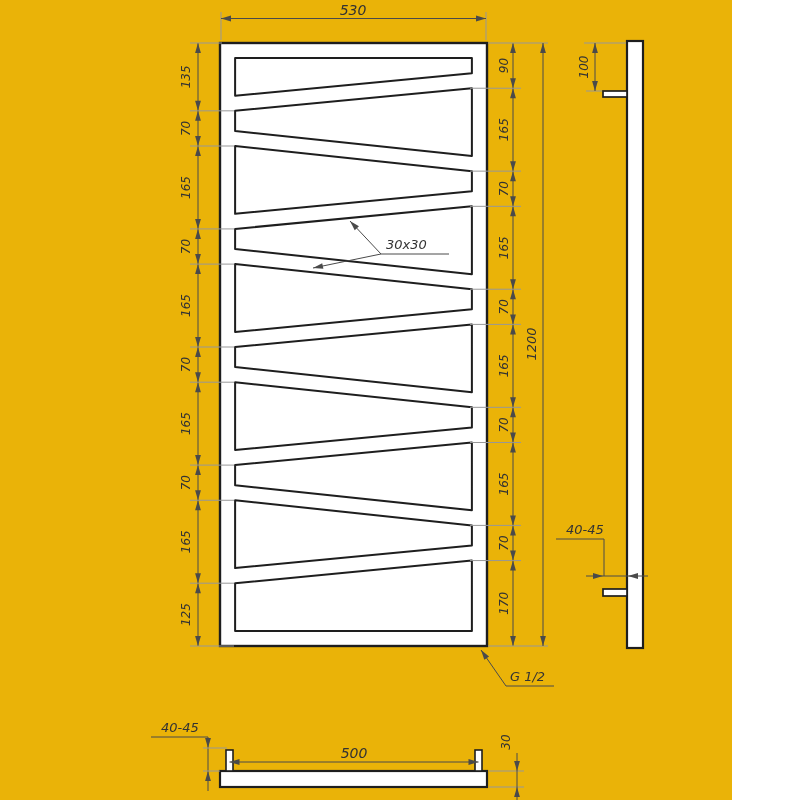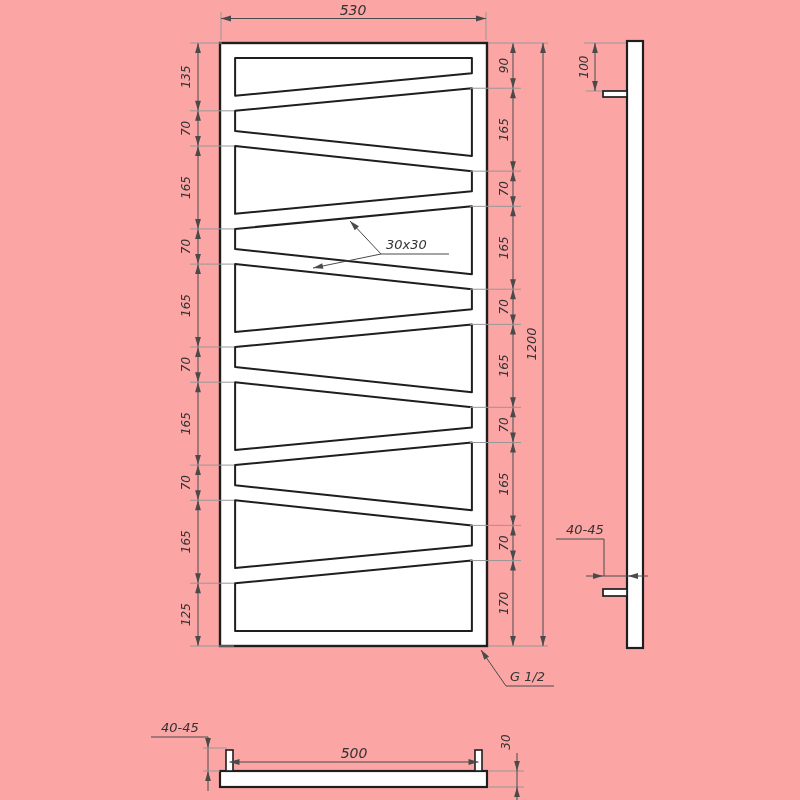--- a/index.html
+++ b/index.html
@@ -1,16 +1,16 @@
 <!DOCTYPE html>
 <html><head>
 <meta charset="utf-8">
 <style>
   html,body{margin:0;padding:0;width:800px;height:800px;background:#ffffff;overflow:hidden}
-  .sheet{position:relative;width:800px;height:800px;background:#fca5a5}
+  .sheet{position:relative;width:732px;height:800px;background:#eab308}
   svg{display:block}
   text{font-family:"DejaVu Sans","Liberation Sans",sans-serif;font-style:italic}
 </style>
 </head>
 <body>
 
 <div class="sheet">
   <svg id="cad" width="800" height="800" viewBox="0 0 800 800">
       <rect x="220" y="43" width="267" height="603" fill="#ffffff" stroke="#1e1e1e" stroke-width="2.4"></rect>
       <polygon points="235.11320754716982,58.075 471.88679245283015,58.075 471.88679245283015,73.15 235.11320754716982,95.76249999999999" fill="#ffffff" stroke="#1e1e1e" stroke-width="2" stroke-linejoin="round"></polygon>

